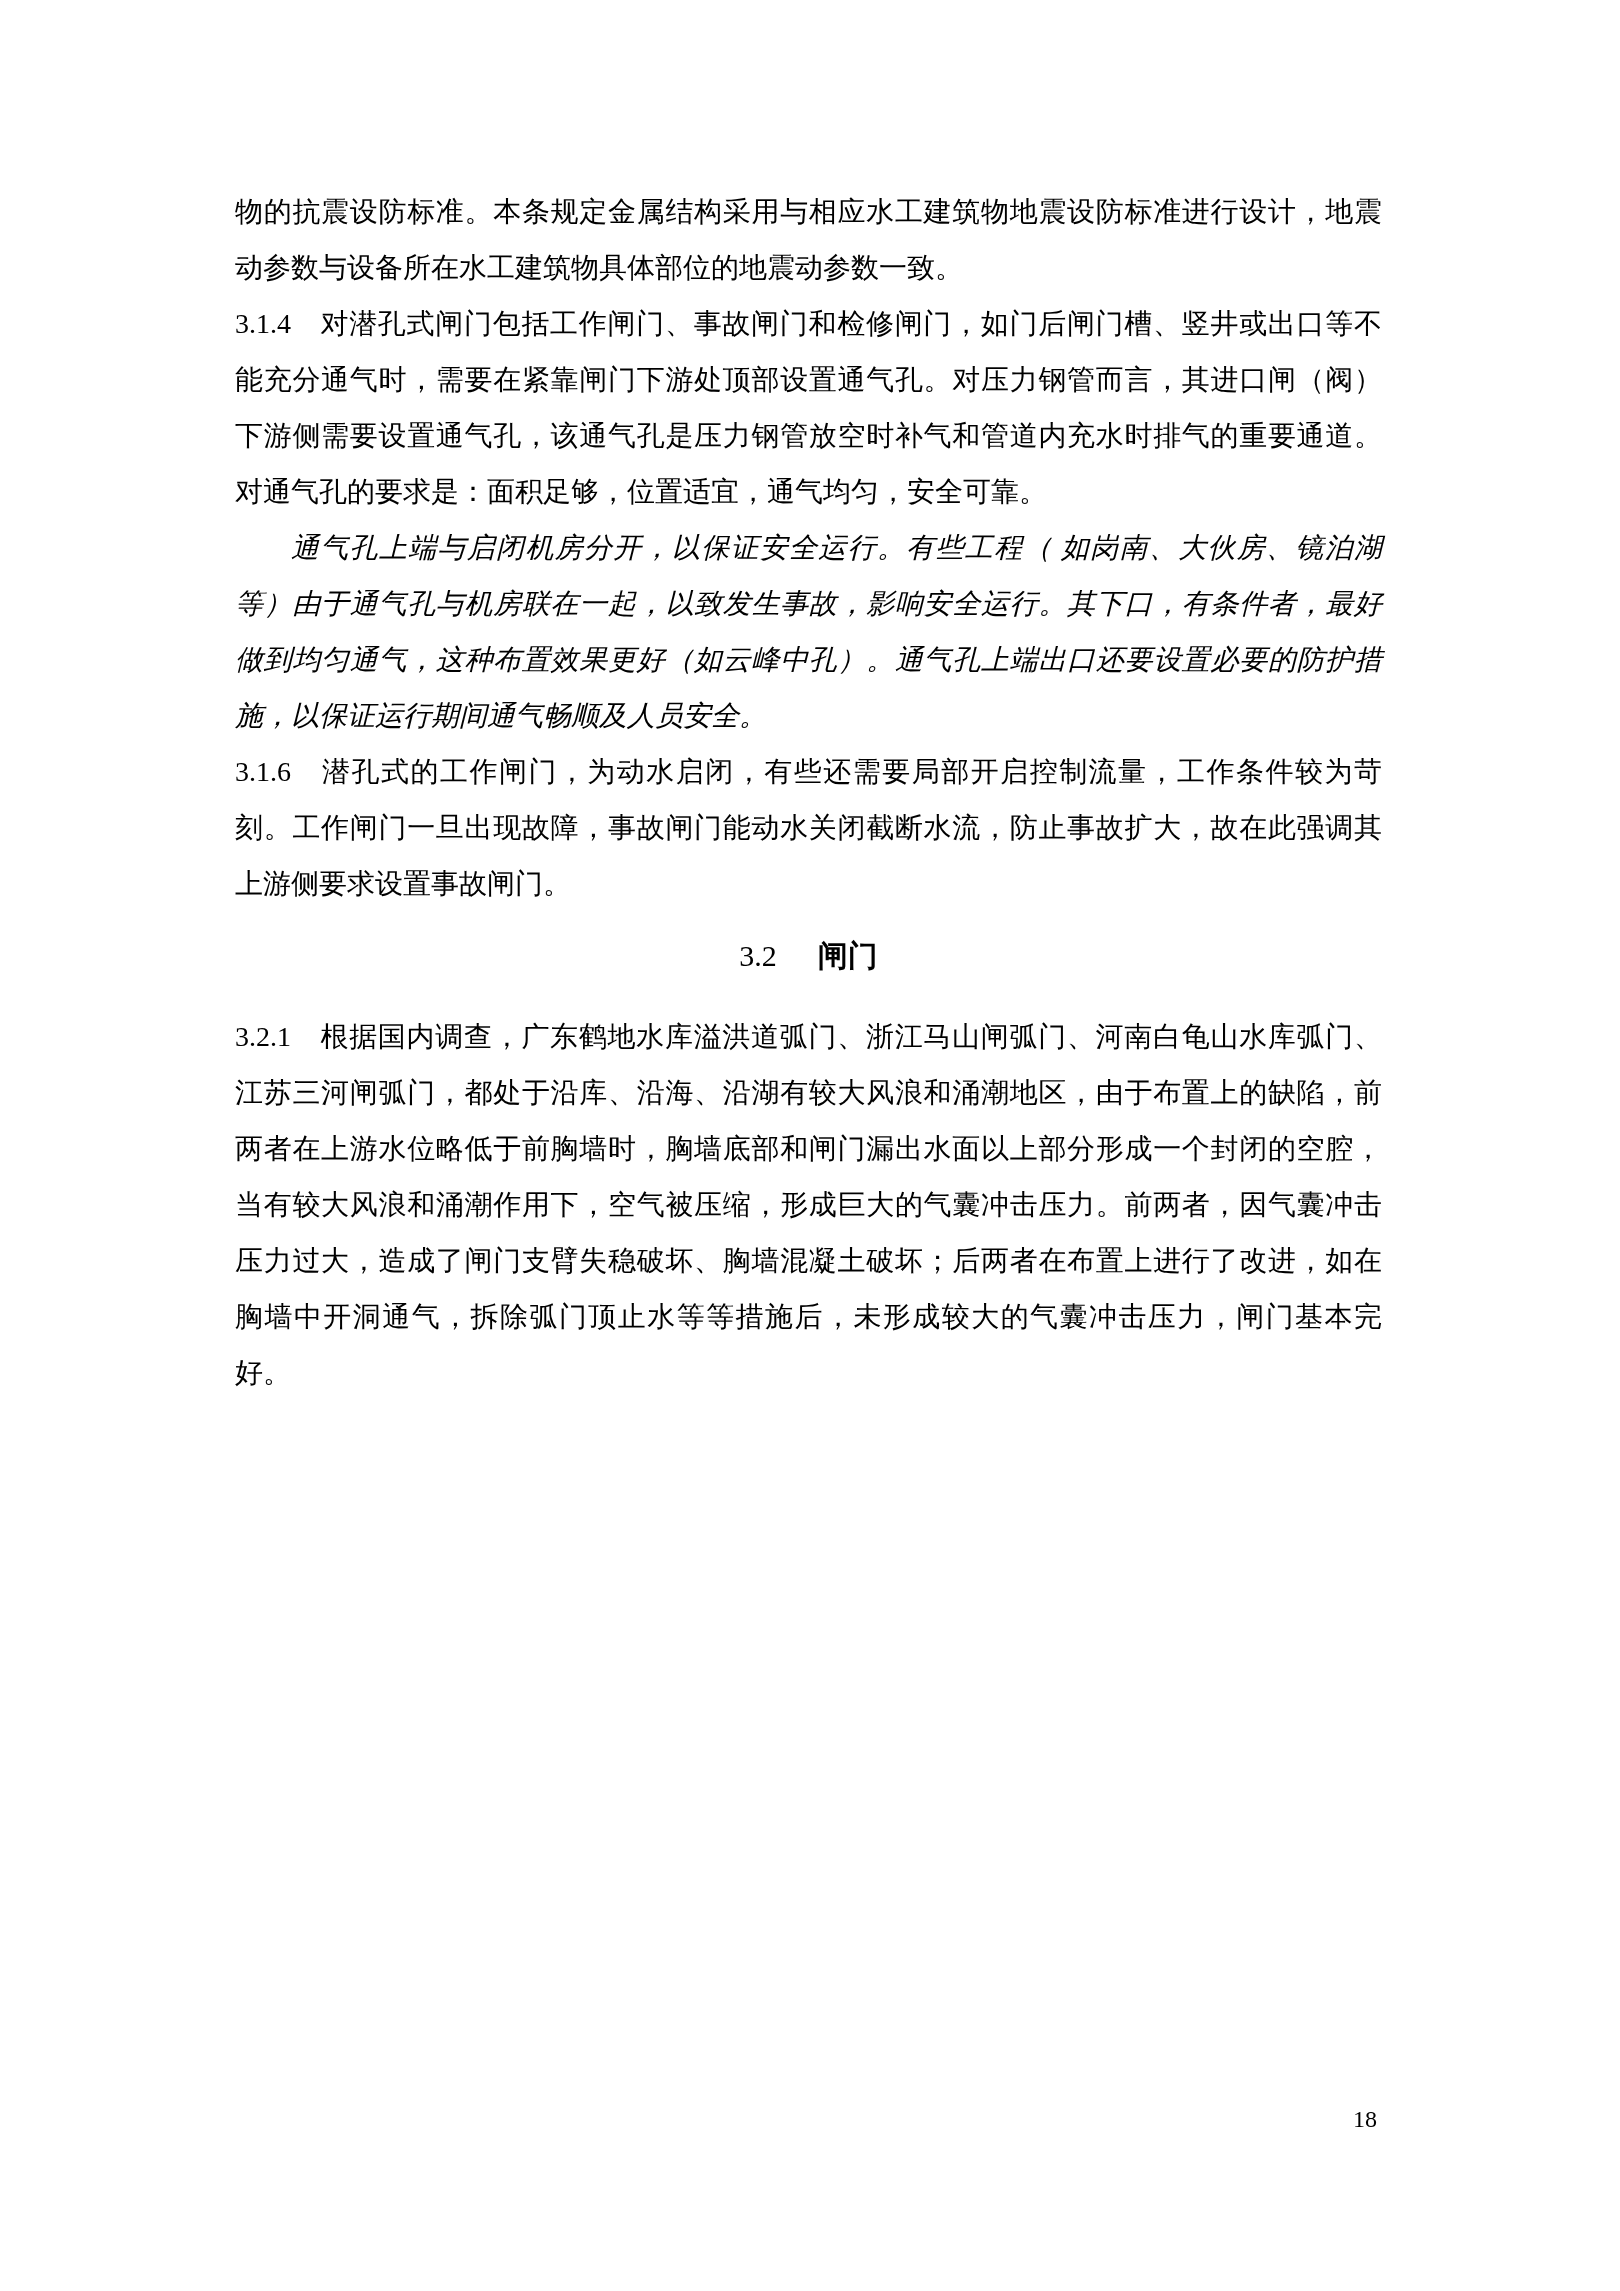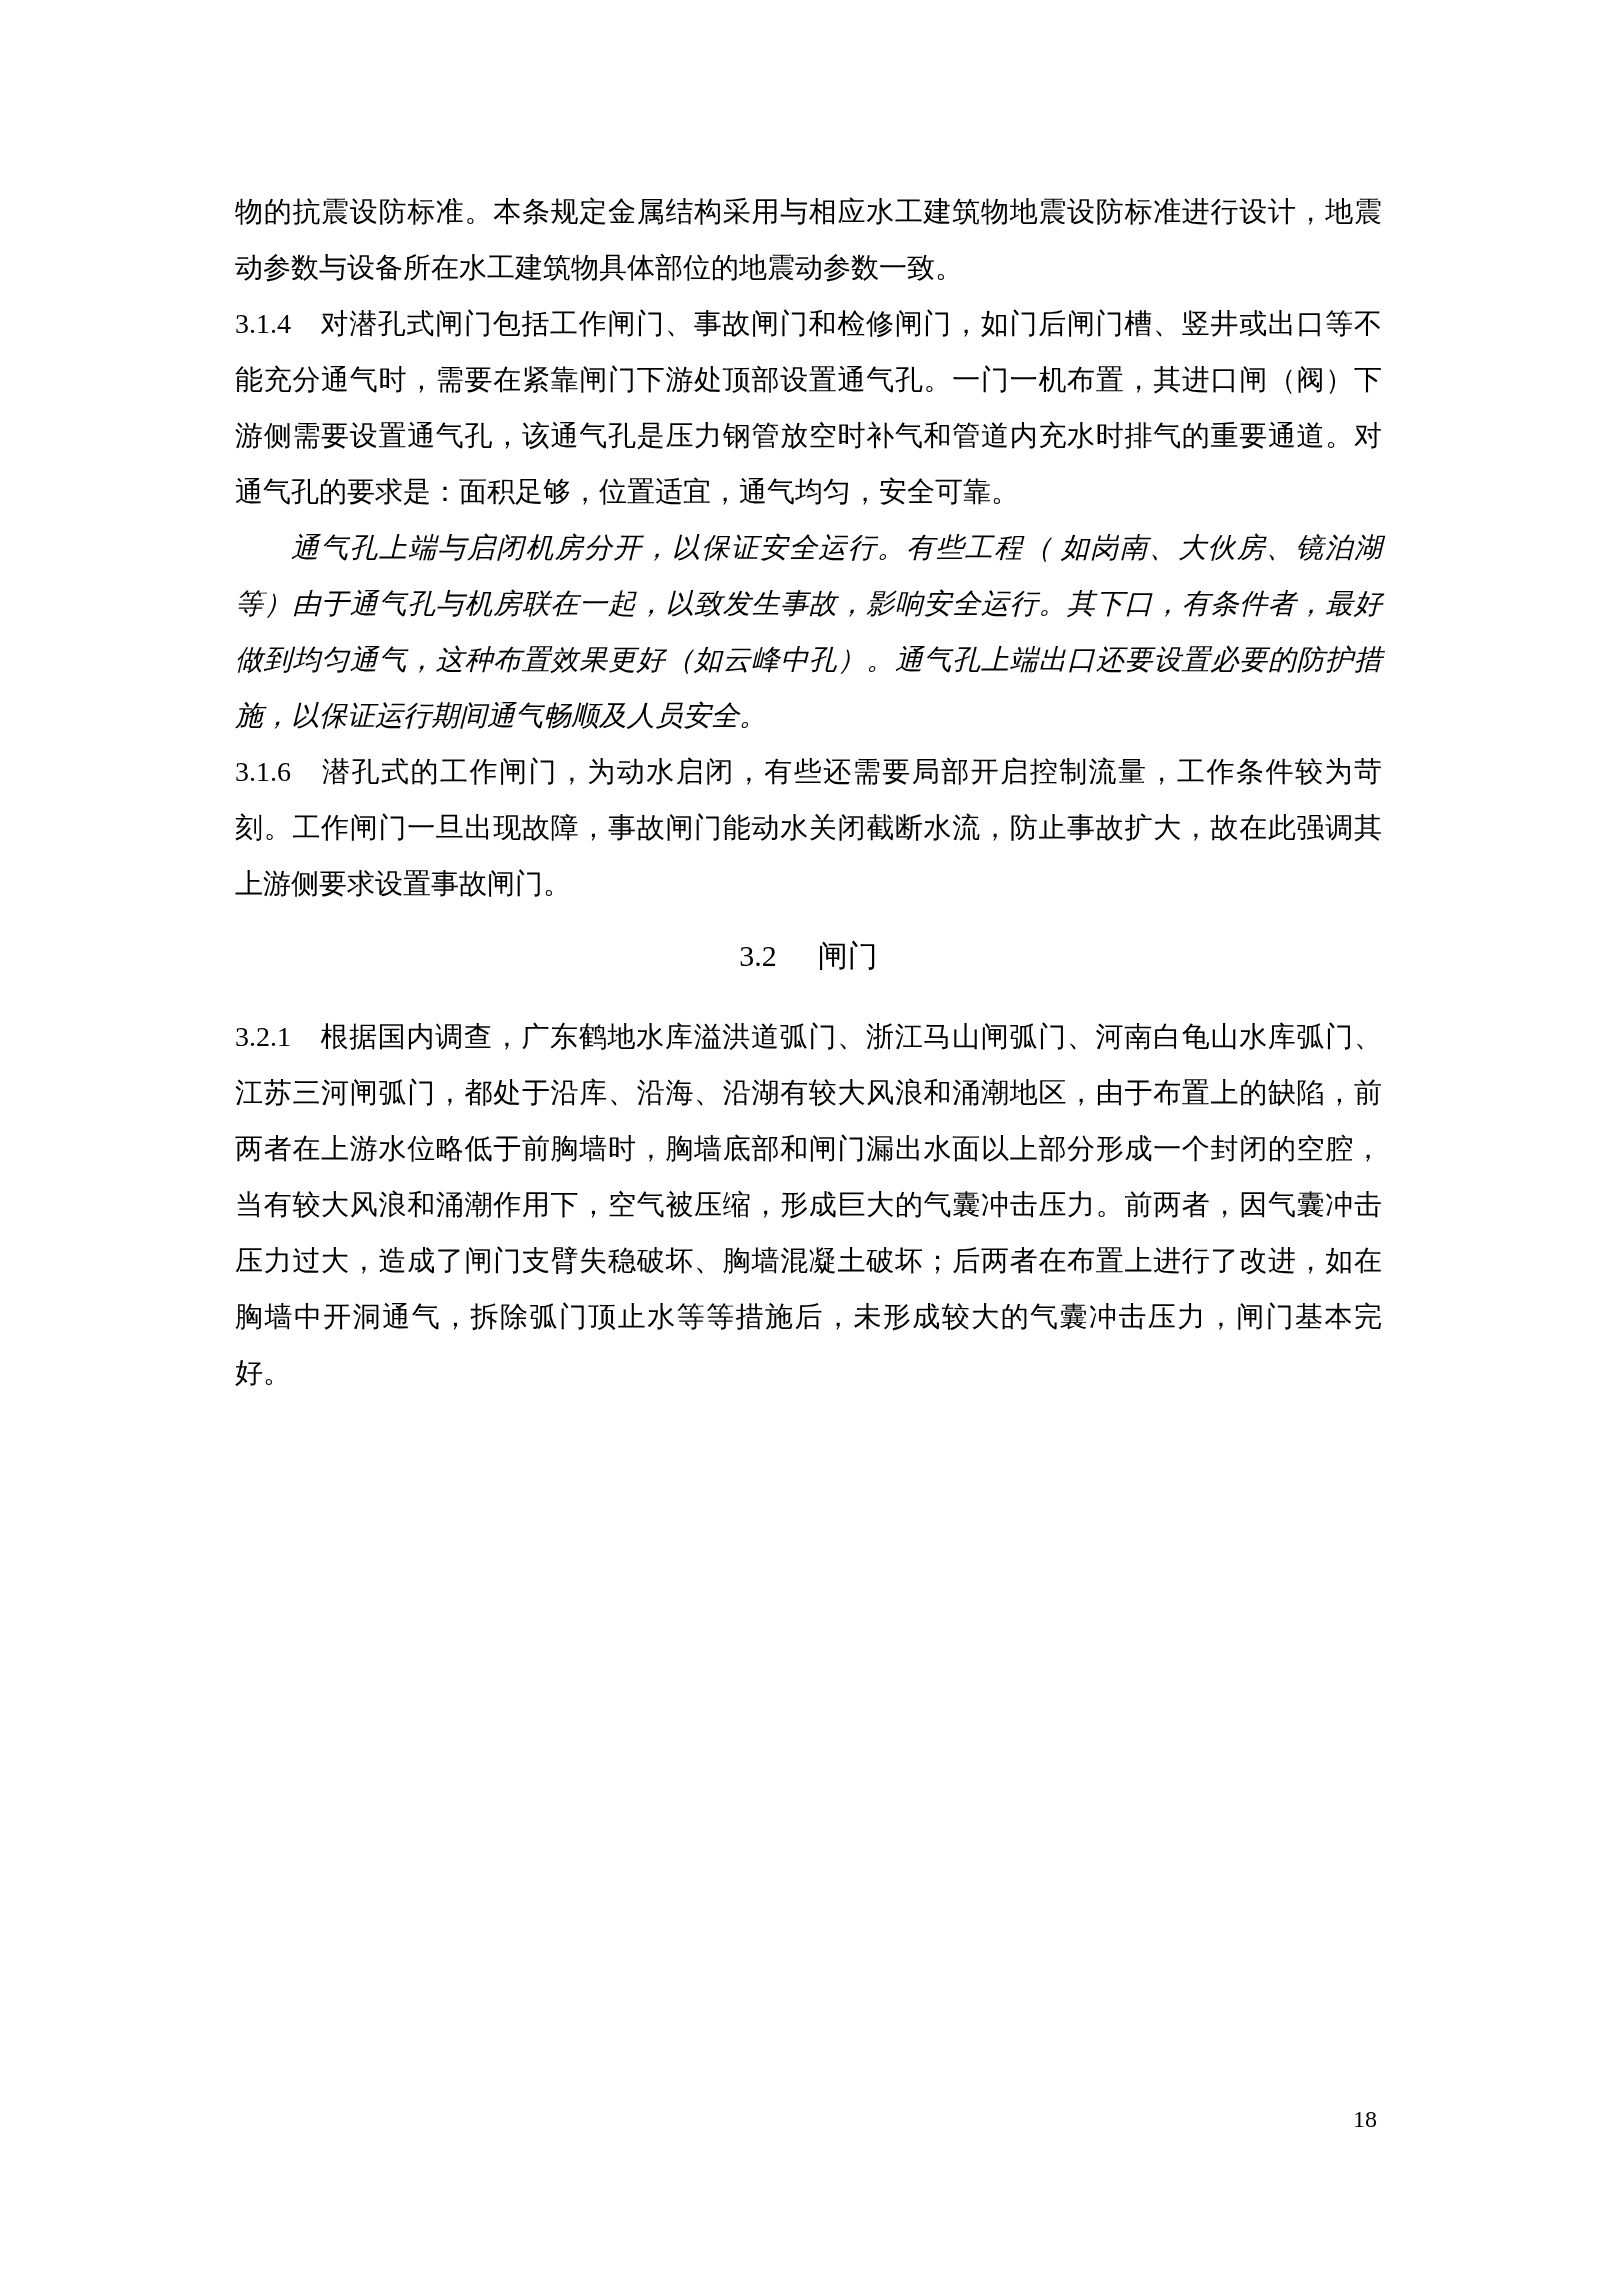--- a/index.html
+++ b/index.html
@@ -42,37 +42,37 @@
     font-weight: bold;
     text-indent: 0;
   }
   .section-heading .num {
     font-family: Liberation Serif, serif;
     margin-right: 41px;
     font-weight: normal;
   }
   .section-heading .ttl {
     font-family: "Liberation Sans", "DejaVu Sans", sans-serif;
-    font-weight: normal;
+    font-weight: bold;
   }
   .page-number {
     position: absolute;
     top: 2105px;
     right: 243px;
     font-size: 24px;
     line-height: 29px;
   }
 </style>
 </head>
 <body>
 
 <div class="page">
   <div class="content">
     <p>物的抗震设防标准。本条规定金属结构采用与相应水工建筑物地震设防标准进行设计，地震动参数与设备所在水工建筑物具体部位的地震动参数一致。</p>
-    <p>3.1.4　对潜孔式闸门包括工作闸门、事故闸门和检修闸门，如门后闸门槽、竖井或出口等不能充分通气时，需要在紧靠闸门下游处顶部设置通气孔。一门一机布置，其进口闸（阀）下游侧需要设置通气孔，该通气孔是压力钢管放空时补气和管道内充水时排气的重要通道。对通气孔的要求是：面积足够，位置适宜，通气均匀，安全可靠。</p>
+    <p>3.1.4　对潜孔式闸门包括工作闸门、事故闸门和检修闸门，如门后闸门槽、竖井或出口等不能充分通气时，需要在紧靠闸门下游处顶部设置通气孔。对压力钢管而言，其进口闸（阀）下游侧需要设置通气孔，该通气孔是压力钢管放空时补气和管道内充水时排气的重要通道。对通气孔的要求是：面积足够，位置适宜，通气均匀，安全可靠。</p>
     <p class="indent">通气孔上端与启闭机房分开，以保证安全运行。有些工程（ 如岗南、大伙房、镜泊湖等）由于通气孔与机房联在一起，以致发生事故，影响安全运行。其下口，有条件者，最好做到均匀通气，这种布置效果更好（如云峰中孔）。通气孔上端出口还要设置必要的防护措施，以保证运行期间通气畅顺及人员安全。</p>
     <p>3.1.6　潜孔式的工作闸门，为动水启闭，有些还需要局部开启控制流量，工作条件较为苛刻。工作闸门一旦出现故障，事故闸门能动水关闭截断水流，防止事故扩大，故在此强调其上游侧要求设置事故闸门。</p>
 
     <h2 class="section-heading">
       <span class="num">3.2</span><span class="ttl">闸门</span>
     </h2>
 
     <p>3.2.1　根据国内调查，广东鹤地水库溢洪道弧门、浙江马山闸弧门、河南白龟山水库弧门、江苏三河闸弧门，都处于沿库、沿海、沿湖有较大风浪和涌潮地区，由于布置上的缺陷，前两者在上游水位略低于前胸墙时，胸墙底部和闸门漏出水面以上部分形成一个封闭的空腔，当有较大风浪和涌潮作用下，空气被压缩，形成巨大的气囊冲击压力。前两者，因气囊冲击压力过大，造成了闸门支臂失稳破坏、胸墙混凝土破坏；后两者在布置上进行了改进，如在胸墙中开洞通气，拆除弧门顶止水等等措施后，未形成较大的气囊冲击压力，闸门基本完好。</p>
   </div>
 

